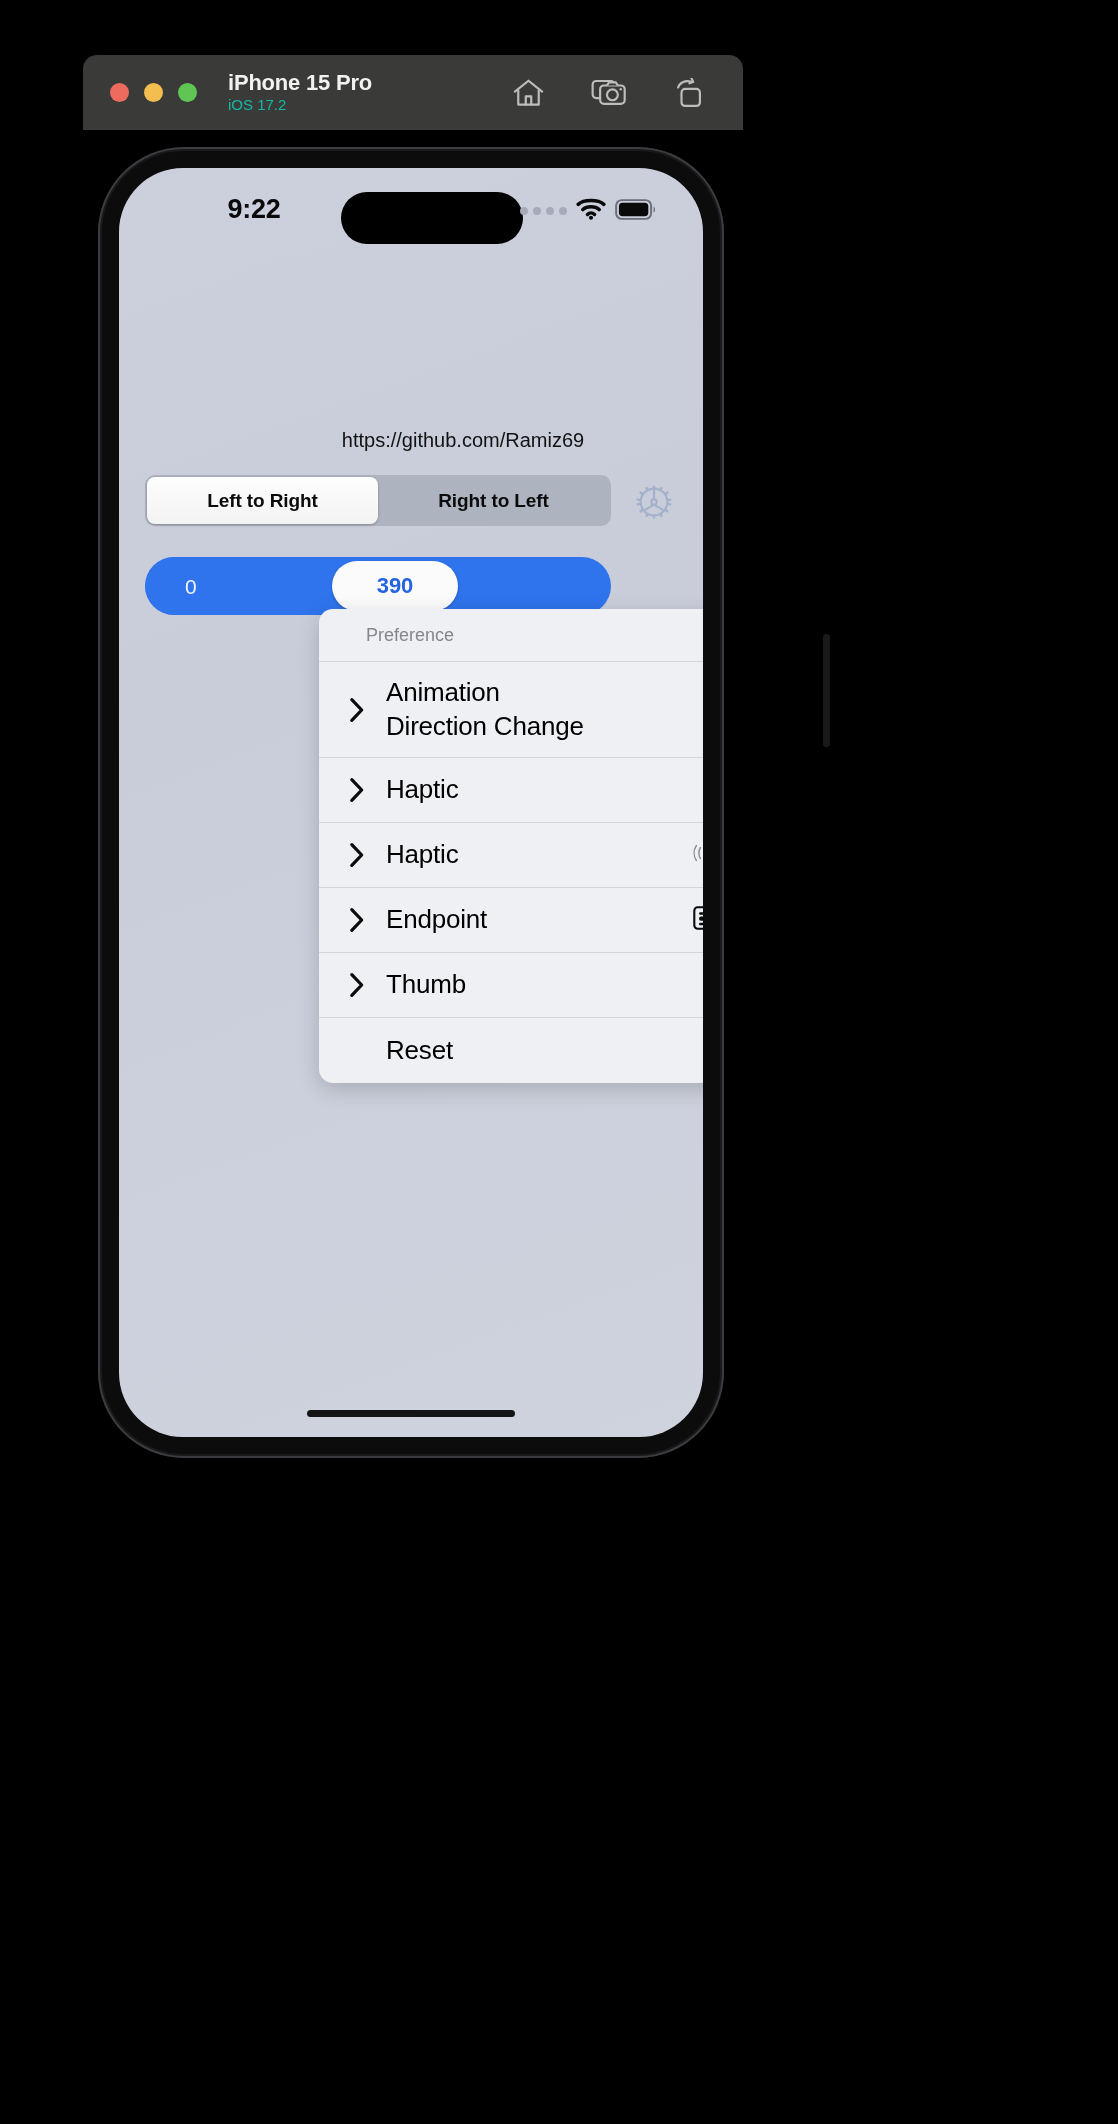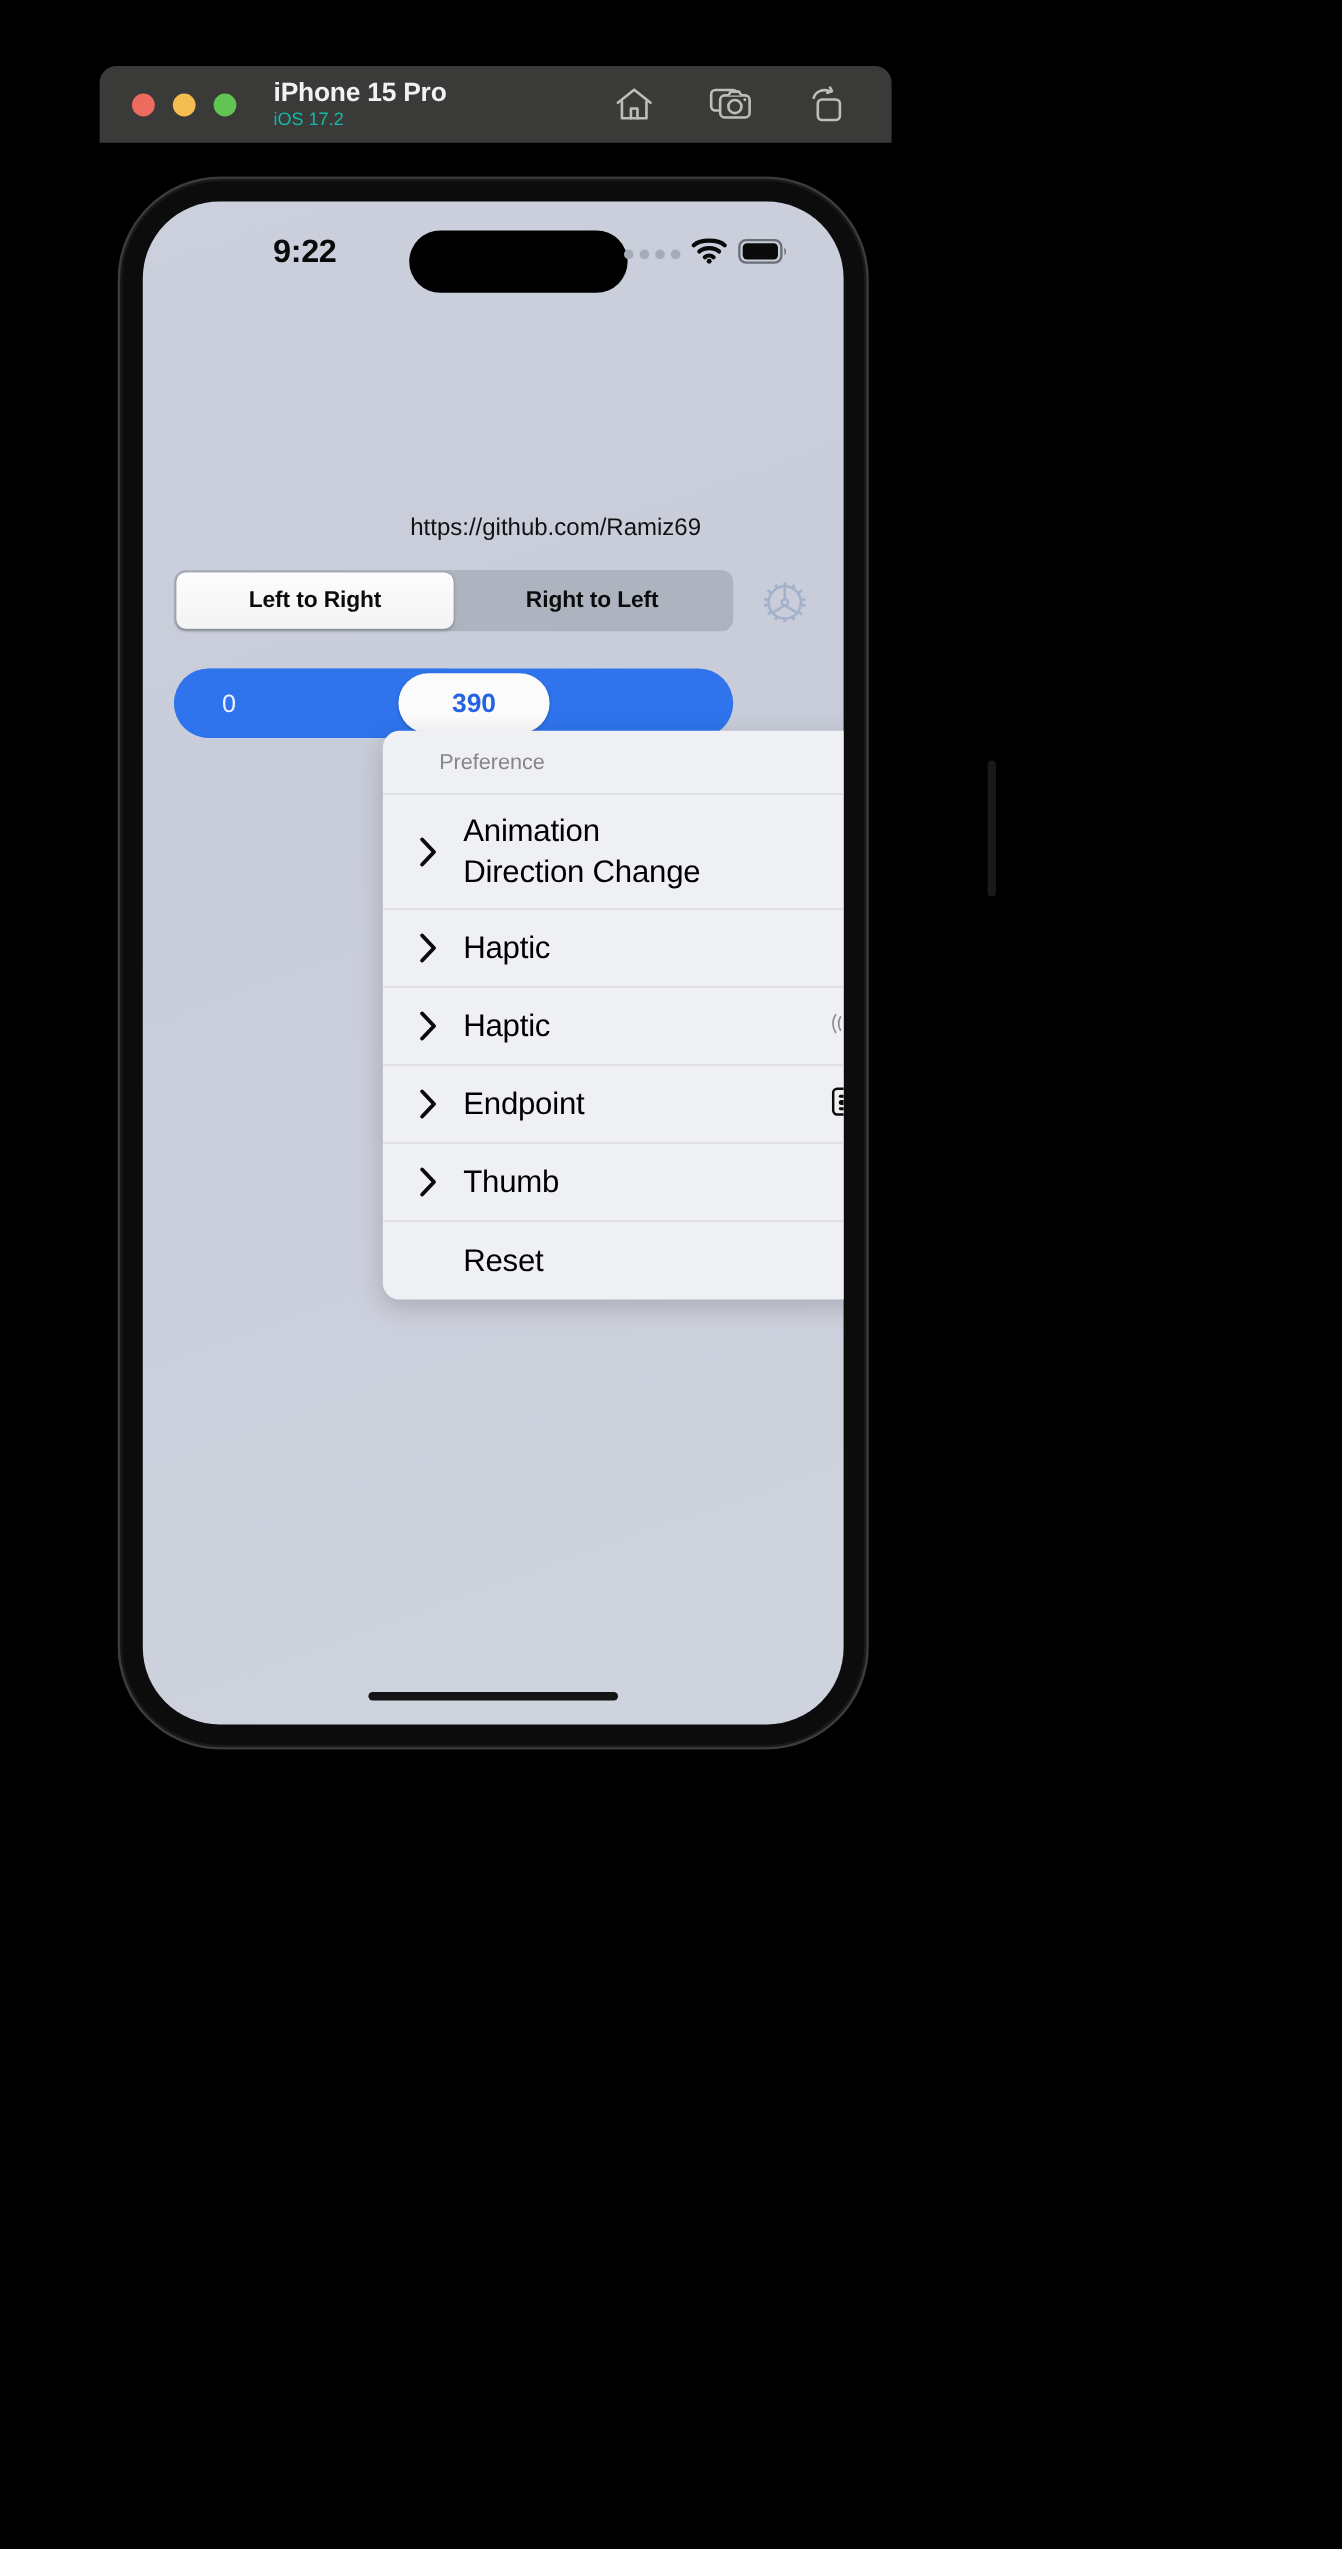--- a/index.html
+++ b/index.html
@@ -6,21 +6,21 @@
   html, body {
     width:1118px; height:2124px;
     background:#000;
     font-family:"Liberation Sans", sans-serif;
     overflow:hidden;
   }
   #root { position:relative; width:1118px; height:2124px; background:#000; }
 
   
   .sim-titlebar{
-    position:absolute; left:83px; top:55px; width:660px; height:64px;
+    position:absolute; left:83px; top:55px; width:660px; height:75px;
     background:#3a3a38; border-radius:14px 14px 0 0;
     display:flex; align-items:center;
   }
   .traffic{ display:flex; gap:15px; margin-left:27px; }
   .dot{ width:19px; height:19px; border-radius:50%; }
   .dot.red{ background:#ed6a5e; }
   .dot.yellow{ background:#f4bd4f; }
   .dot.green{ background:#61c554; }
   .sim-titles{ margin-left:31px; line-height:1.12; }
   .sim-name{ font-size:22px; font-weight:bold; color:#f2f2f2; letter-spacing:-0.2px; }

